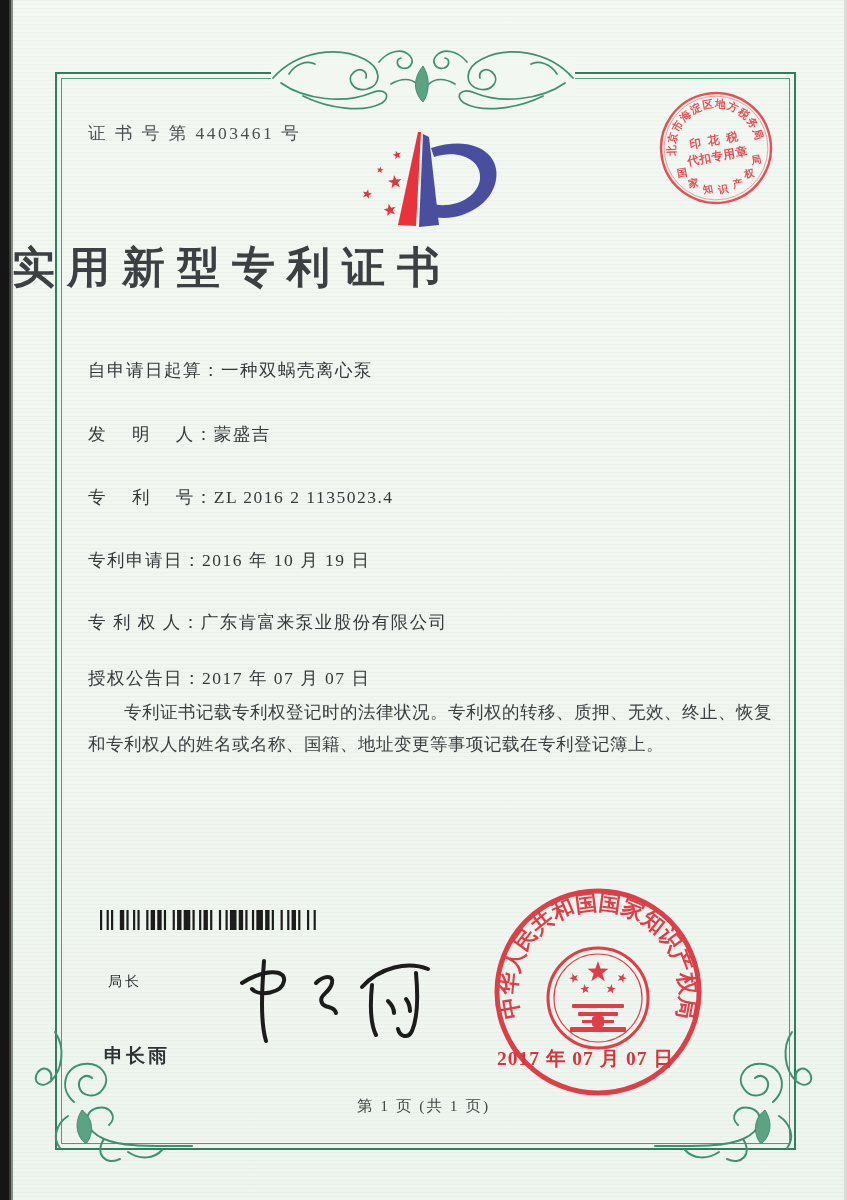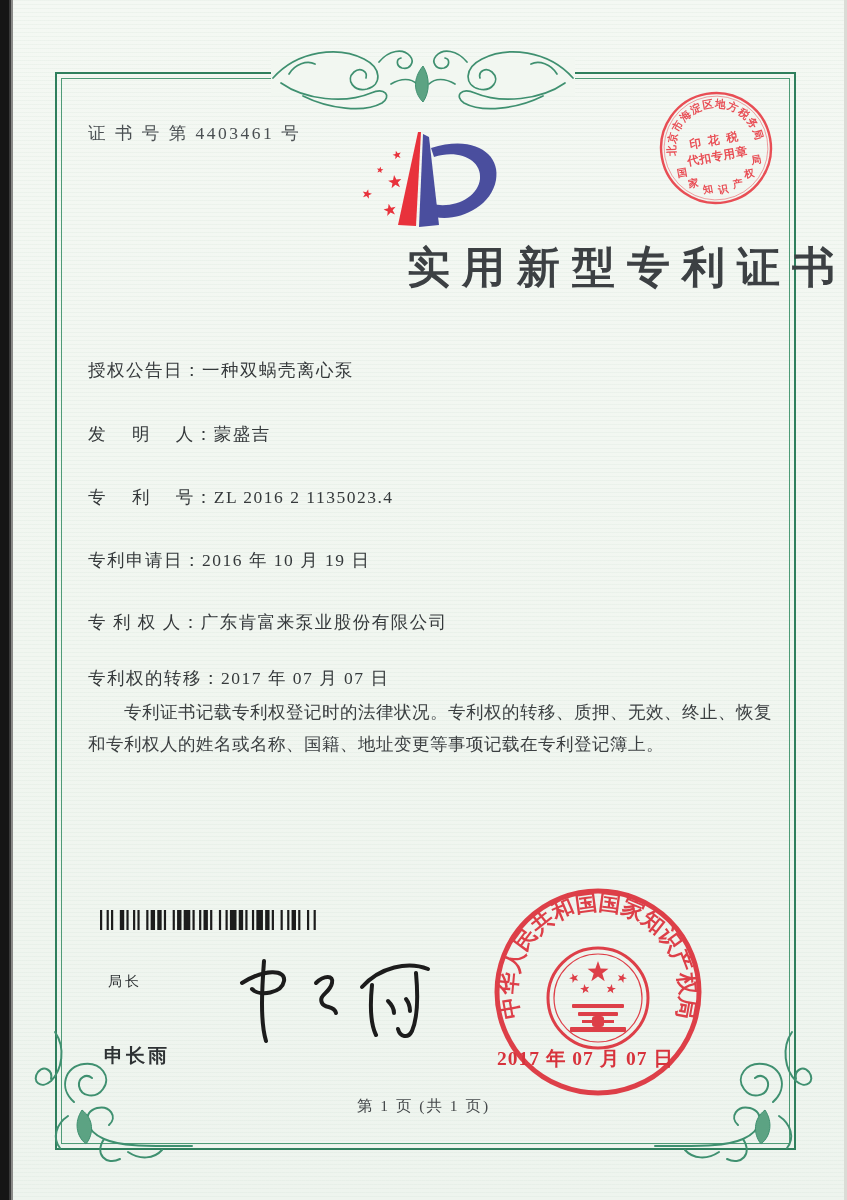--- a/index.html
+++ b/index.html
@@ -19,21 +19,21 @@
 
   .ornament{position:absolute;pointer-events:none;}
   .orn-top{left:243px;top:32px;width:360px;height:86px;}
   .orn-bl{left:24px;top:1026px;width:172px;height:164px;}
   .orn-br{left:651px;top:1026px;width:172px;height:164px;}
 
   .cert-no{position:absolute;left:88px;top:121px;font-size:17.5px;letter-spacing:2.5px;color:#4a4f52;}
 
   .logo{position:absolute;left:336px;top:124px;width:174px;height:116px;}
 
-  .doc-title{position:absolute;left:0;top:239px;width:847px;text-align:right;
+  .doc-title{position:absolute;left:0;top:239px;width:847px;text-align:left;
     font-size:43px;font-weight:600;letter-spacing:12px;color:#3c4043;text-indent:12px;}
 
   .fields{position:absolute;left:88px;top:0;width:700px;}
   .field-row{position:absolute;left:0;white-space:nowrap;font-size:17.5px;color:#35393b;letter-spacing:1.5px;}
   .field-row .lbl{letter-spacing:1.5px;}
   .row-0{top:358px;} .row-1{top:422px;} .row-2{top:485px;}
   .row-3{top:548px;} .row-4{top:610px;} .row-5{top:666px;}
 
   .body-paras{position:absolute;left:88px;top:697px;width:694px;font-size:17.5px;line-height:31.5px;color:#3b3f41;}
   .body-paras p{margin:0;text-indent:36px;letter-spacing:0.5px;}
@@ -134,26 +134,26 @@
     <use href="#star" x="-3.5" y="-3.5" width="7" height="7" transform="translate(44,46) rotate(10)"></use>
     <use href="#star" x="-7" y="-7" width="14" height="14" transform="translate(59,58) rotate(-8)"></use>
     <use href="#star" x="-5" y="-5" width="10" height="10" transform="translate(31,70) rotate(14)"></use>
     <use href="#star" x="-6.5" y="-6.5" width="13" height="13" transform="translate(54,86) rotate(-12)"></use>
   </g>
 </svg>
 
 <div class="doc-title">实用新型专利证书</div>
 
 <div class="fields">
-  <div class="field-row row-0"><span class="lbl">授权公告日：</span><span class="val">一种双蜗壳离心泵</span></div>
+  <div class="field-row row-0"><span class="lbl">自申请日起算：</span><span class="val">一种双蜗壳离心泵</span></div>
   <div class="field-row row-1"><span class="lbl">发　 明　 人：</span><span class="val">蒙盛吉</span></div>
   <div class="field-row row-2"><span class="lbl">专　 利　 号：</span><span class="val">ZL 2016 2 1135023.4</span></div>
   <div class="field-row row-3"><span class="lbl">专利申请日：</span><span class="val">2016 年 10 月 19 日</span></div>
   <div class="field-row row-4"><span class="lbl">专 利 权 人：</span><span class="val">广东肯富来泵业股份有限公司</span></div>
-  <div class="field-row row-5"><span class="lbl">专利权的转移：</span><span class="val">2017 年 07 月 07 日</span></div>
+  <div class="field-row row-5"><span class="lbl">授权公告日：</span><span class="val">2017 年 07 月 07 日</span></div>
 </div>
 
 <div class="body-paras">
   <p>专利证书记载专利权登记时的法律状况。专利权的转移、质押、无效、终止、恢复和专利权人的姓名或名称、国籍、地址变更等事项记载在专利登记簿上。</p>
 </div>
 
 <svg id="barcode" class="barcode" preserveAspectRatio="none" viewBox="0 0 99 24">
     <rect x="0" y="0" width="1" height="24" fill="#1c1c1c"></rect>
     <rect x="3" y="0" width="1" height="24" fill="#1c1c1c"></rect>
     <rect x="5" y="0" width="1" height="24" fill="#1c1c1c"></rect>

